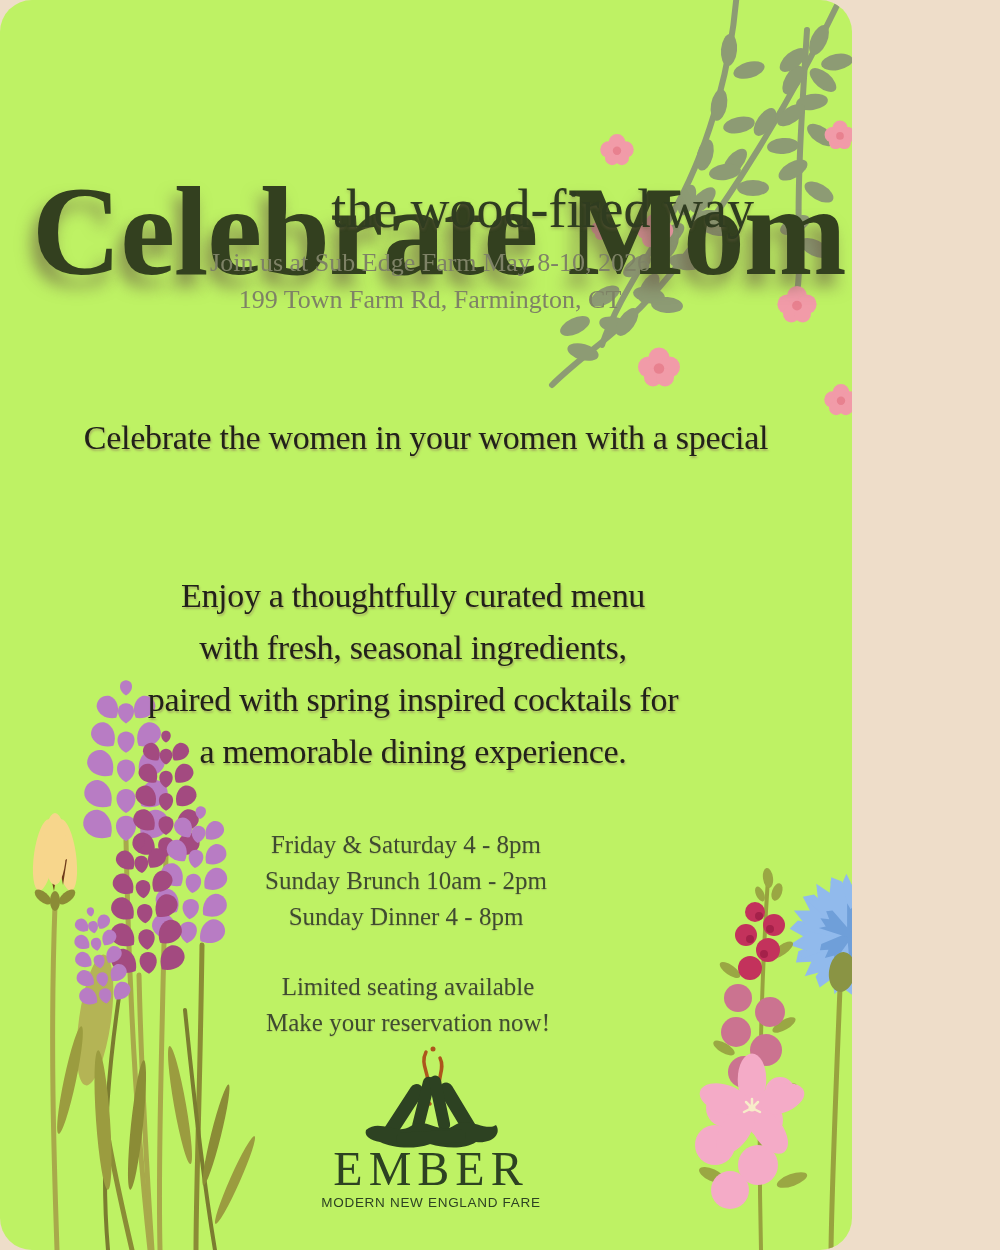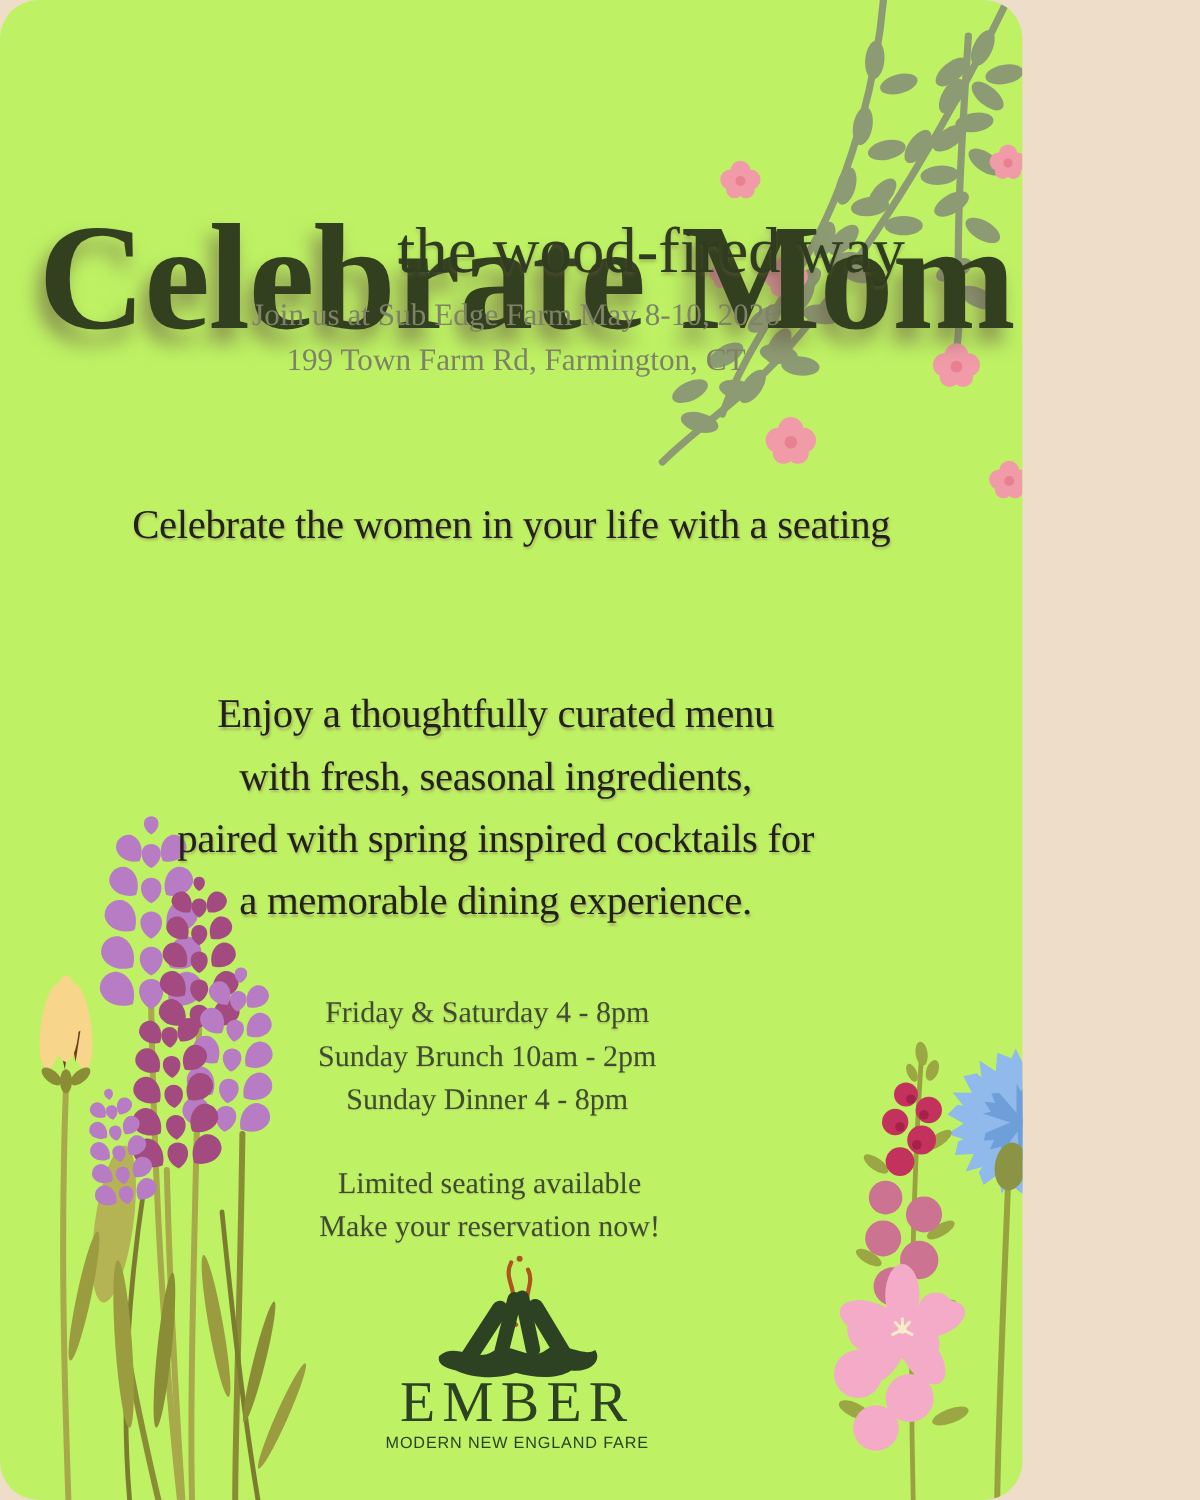--- a/index.html
+++ b/index.html
@@ -311,21 +311,21 @@
 
   <h1 class="headline">Celebrate Mom</h1>
   <div class="subtitle">the wood-fired way</div>
 
   <div class="centerblock event">
     <div>Join us at Sub Edge Farm May 8-10, 2026</div>
     <div>199 Town Farm Rd, Farmington, CT</div>
   </div>
 
   <div class="centerblock intro">
-    <div>Celebrate the women in your life with a seating</div>
+    <div>Celebrate the women in your women with a special</div>
   </div>
 
   <div class="centerblock menu">
     <div>Enjoy a thoughtfully curated menu</div>
     <div>with fresh, seasonal ingredients,</div>
     <div>paired with spring inspired cocktails for</div>
     <div>a memorable dining experience.</div>
   </div>
 
   <div class="centerblock schedule">

